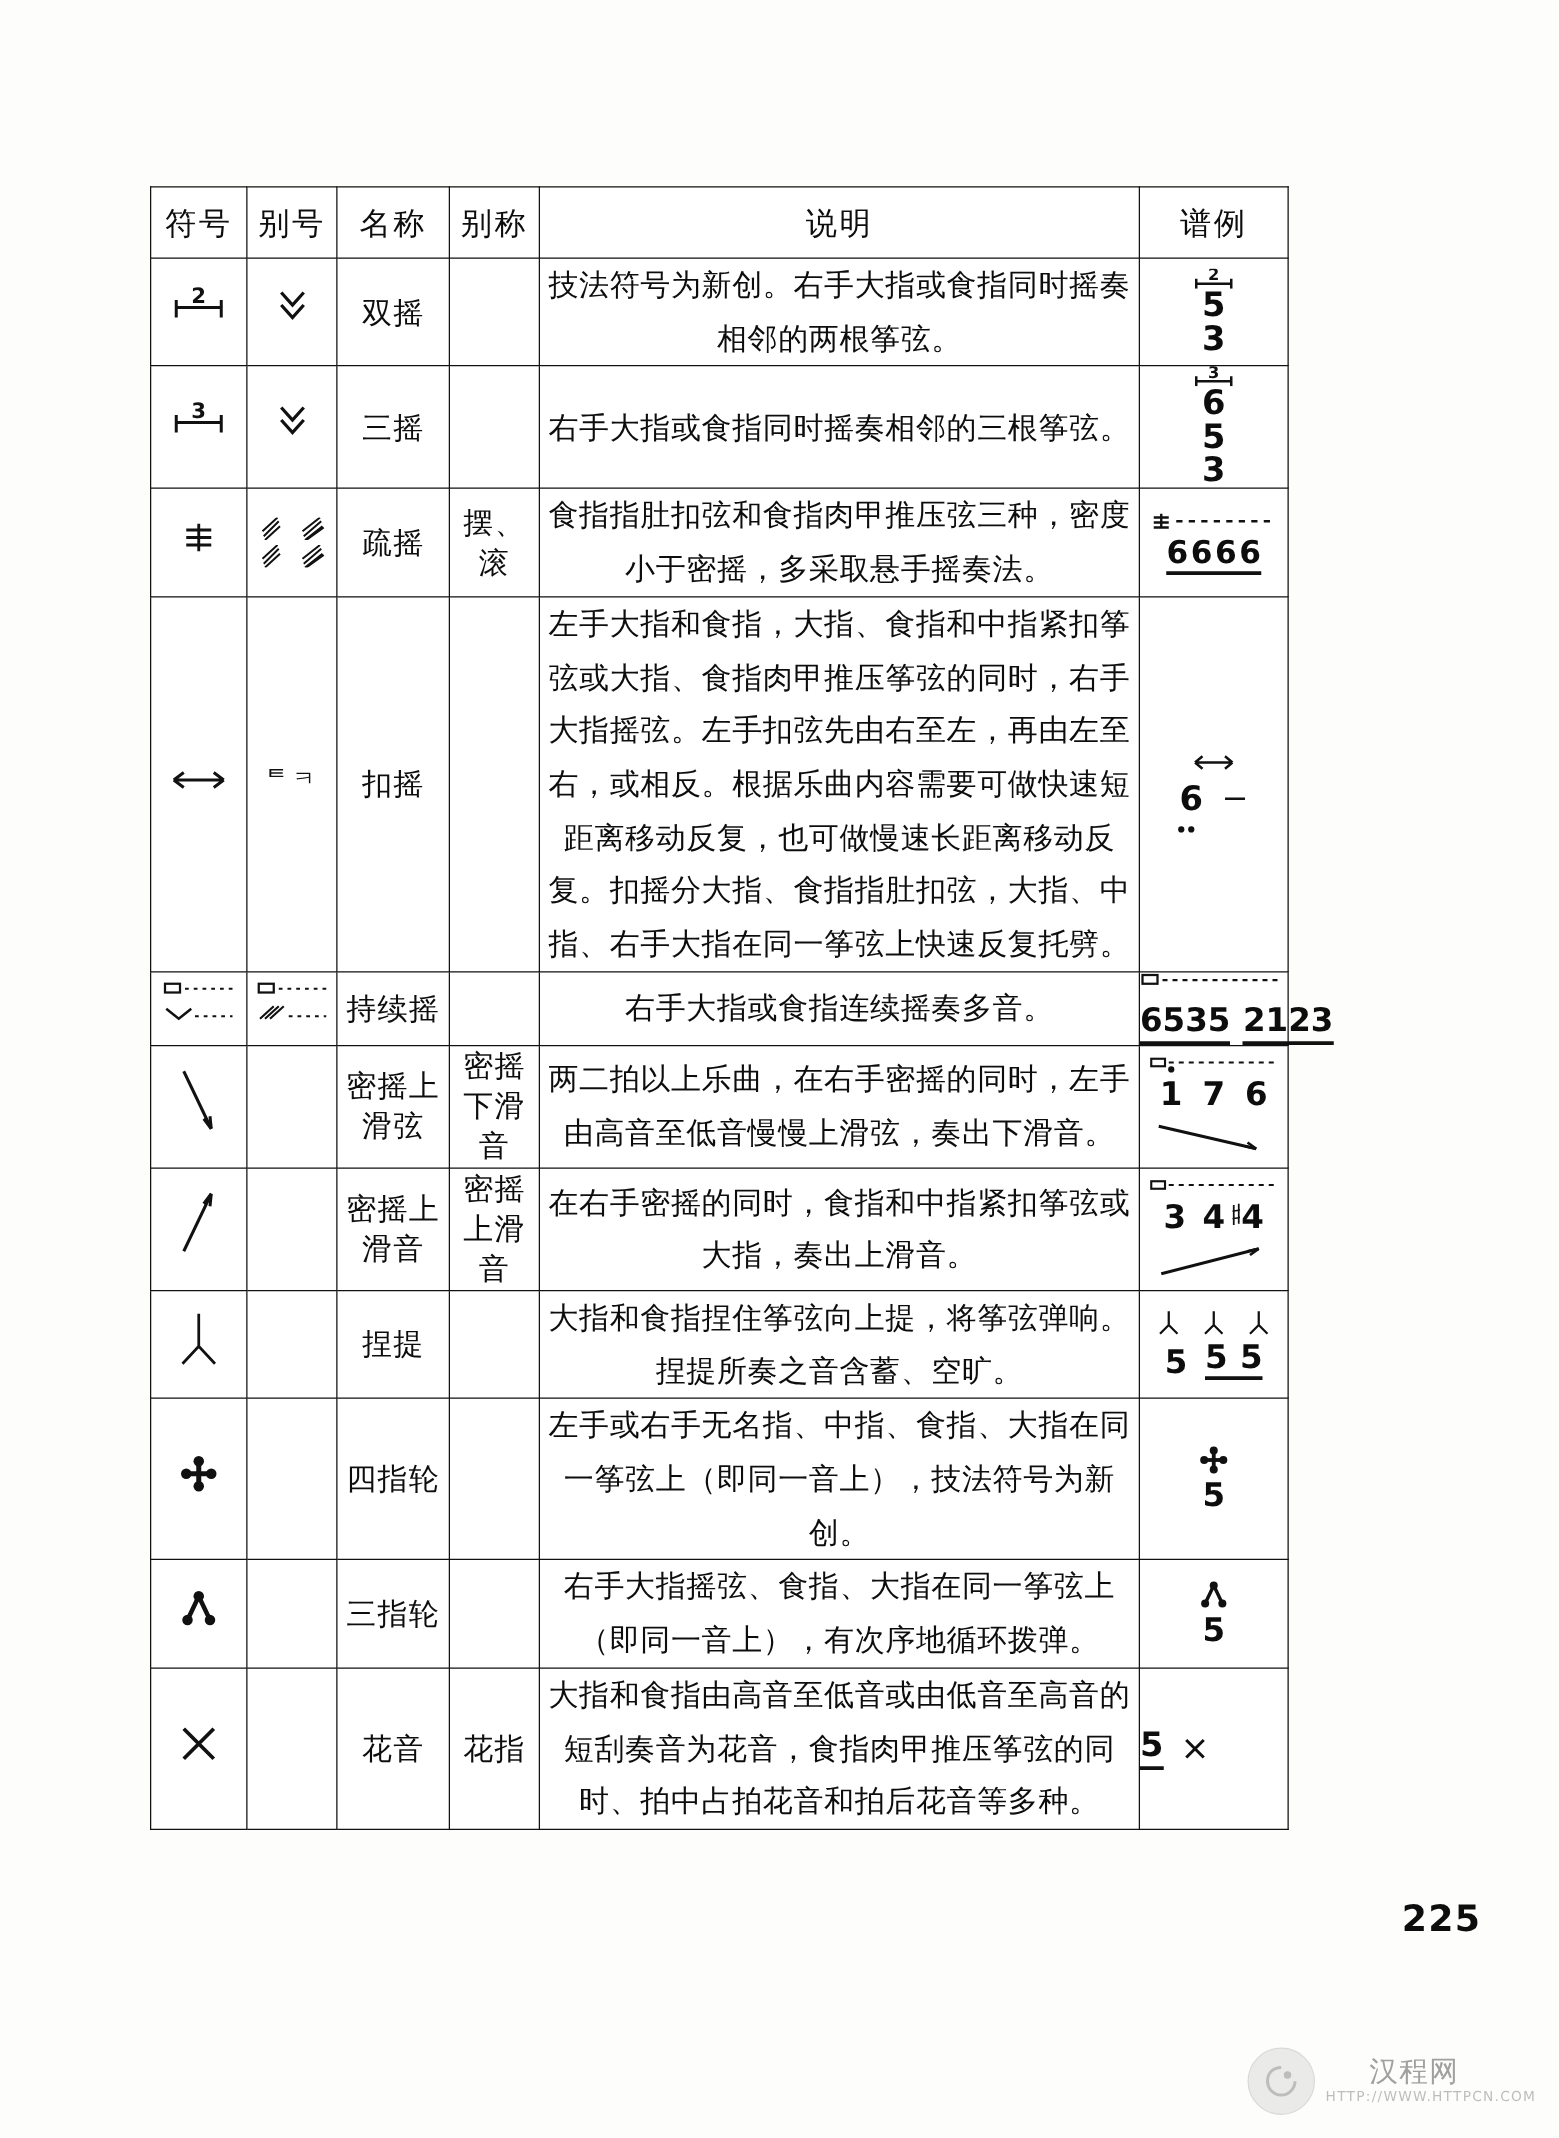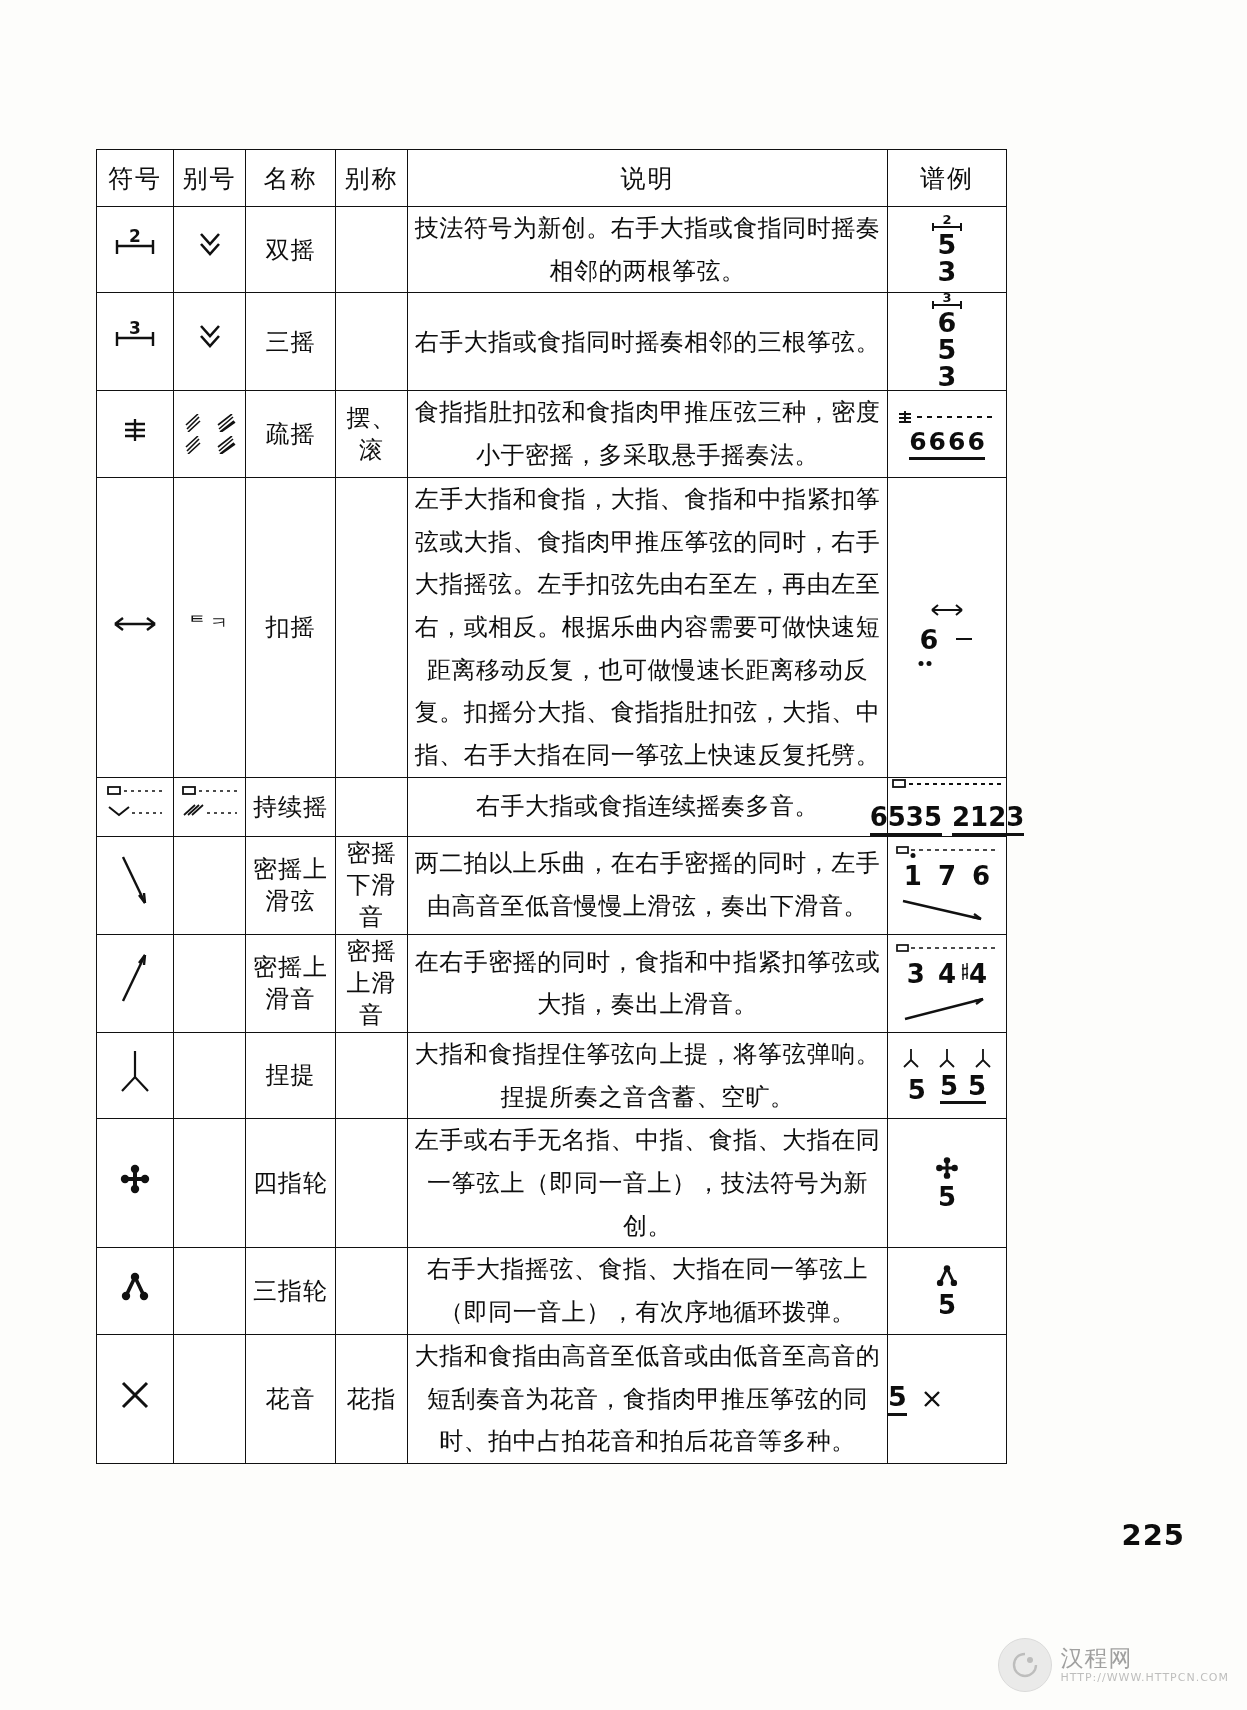--- a/index.html
+++ b/index.html
@@ -8,21 +8,21 @@
     background:#fdfdfb;
     font-family:"DejaVu Sans","Liberation Sans",sans-serif;
     color:#0d0d0d;
     position:relative;
     overflow:hidden;
   }
   .page{position:absolute;inset:0;}
 
   table.gz{
     position:absolute;
-    left:96px; top:149px;
+    left:120px; top:149px;
     width:854px;
     border-collapse:collapse;
     table-layout:fixed;
   }
   table.gz td,table.gz th{
     border:1.6px solid #111;
     padding:0;
     vertical-align:middle;
     text-align:center;
     background:#fff;
@@ -90,21 +90,21 @@
     display:flex;align-items:center;gap:8px;
     opacity:.55;
   }
   .wm-circle{
     width:52px;height:52px;border-radius:50%;
     background:#dcdcdc;border:1px solid #bdbdbd;
     display:flex;align-items:center;justify-content:center;
     color:#7a7a7a;font-size:26px;
   }
   .wm-text{display:flex;flex-direction:column;line-height:1.15;}
-  .wm-top{font-size:23px;color:#555;letter-spacing:1px;}
+  .wm-top{font-size:23px;color:#555;letter-spacing:1px;margin-left:35px;}
   .wm-bot{font-size:11px;color:#8a8a8a;letter-spacing:1px;}
 </style>
 </head>
 <body>
 
 <div class="page">
 
 <table class="gz">
   <colgroup>
     <col class="c-sym">
@@ -284,21 +284,21 @@
             <path d="M20 10 L58 10" stroke="#111" stroke-width="1.7" stroke-dasharray="3 4"></path>
             <path d="M5 34 L16 24 M9 34 L20 24 M13 34 L24 24" stroke="#111" stroke-width="1.7"></path>
             <path d="M28 32 L58 32" stroke="#111" stroke-width="1.7" stroke-dasharray="3 4"></path>
           </svg>
         </span>
       </td>
       <td class="cell-name">持续摇</td>
       <td class="cell-aname"></td>
       <td class="cell-desc">右手大指或食指连续摇奏多音。</td>
       <td class="cell-ex">
-        <div style="display:flex;flex-direction:column;align-items:center;gap:11px;">
+        <div style="display:flex;flex-direction:column;align-items:flex-start;gap:11px;">
           <svg width="112" height="14" viewBox="0 0 112 14">
             <rect x="2" y="2" width="12" height="7" fill="none" stroke="#111" stroke-width="1.8"></rect>
             <path d="M18 6 L110 6" stroke="#111" stroke-width="1.8" stroke-dasharray="4 4"></path>
           </svg>
           <div style="display:flex;gap:10px;font-weight:bold;font-size:26px;letter-spacing:0px;">
             <span class="underb">6535</span>
             <span class="underb">2123</span>
           </div>
         </div>
       </td>

